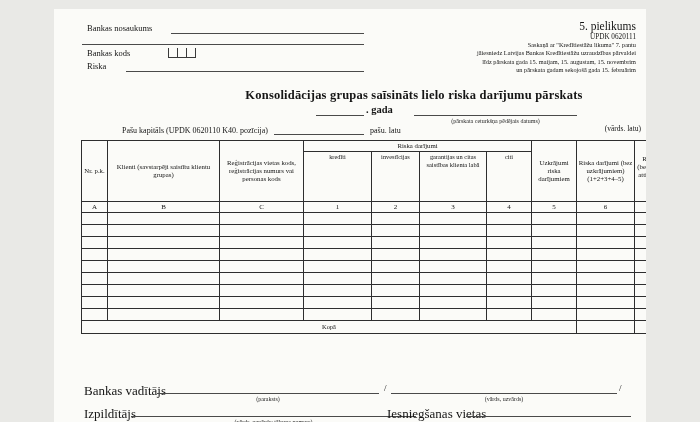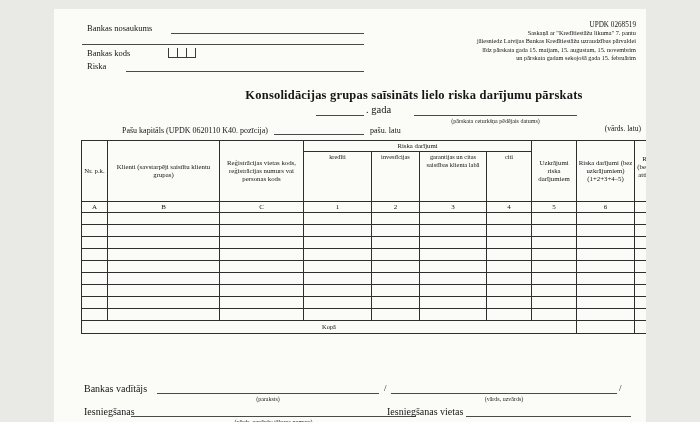--- a/index.html
+++ b/index.html
@@ -22,63 +22,64 @@
 
   
   .annex-block { position:absolute; top:11px; right:10px; text-align:right; }
   .annex-title { font-size:11.5px; }
   .annex-updk { font-size:7.2px; margin-top:1px; }
   .annex-note { font-size:6.3px; line-height:1.32; }
 
   
   .main-title { position:absolute; left:10px; top:79px; width:700px; text-align:center;
                 font-size:12.5px; font-weight:bold; letter-spacing:.2px; }
-  .gada { position:absolute; font-weight:normal; font-size:10.5px; }
+  .gada { position:absolute; font-weight:bold; font-size:10.5px; }
 
   
   table.report { position:absolute; left:27px; top:131px; width:668px;
                  border-collapse:collapse; table-layout:fixed; }
   table.report th, table.report td {
     border:1px solid #2e2e2e; font-weight:normal; font-size:6.4px; line-height:1.18;
     text-align:center; vertical-align:top; padding:1px; overflow:hidden;
   }
   tr.group-row th { height:11px; vertical-align:middle; font-size:6.8px; }
   tr.sub-row th { height:50px; }
   tr.letters-row td { height:10px; font-size:7px; vertical-align:middle; }
   tbody.grid td { height:12px; }
   tbody.grid tr:last-child td { border-bottom-width:1.5px; }
   thead tr:first-child th { border-top-width:1.5px; }
   tr.total-row td { height:13px; vertical-align:middle; }
   td.total-label { border:none; text-align:right; font-weight:bold; font-size:7.5px;
                    padding-right:4px; }
   tr.total-row td.total-cell { border-bottom-width:1.5px; }
 
   
-  .f-lbl { position:absolute; font-size:10px; white-space:nowrap; }
+  .f-lbl { position:absolute; font-size:13px; white-space:nowrap; }
   .slash { position:absolute; font-size:9px; }
 </style>
 </head>
 <body>
 
 <div class="page">
 
   <span class="abs lbl" style="left:33px; top:14px;">Bankas nosaukums</span>
   <span class="u" style="left:117px; top:15px; width:193px;"></span>
   <span class="sep" style="left:28px; top:35px; width:282px;"></span>
   <span class="abs lbl" style="left:33px; top:39px;text-align:center;">Bankas kods</span>
   <span class="code-boxes" style="left:114px; top:39px;">
     <span class="code-box"></span>
     <span class="code-box"></span>
     <span class="code-box"></span>
   </span>
   <span class="abs lbl" style="left:33px; top:52px;">Riska</span>
   <span class="u" style="left:72px; top:53px; width:238px;"></span>
 
   <div class="annex-block">
-    <div class="annex-updk">UPDK 0268519</div>
+    <div class="annex-title">5. pielikums</div>
+    <div class="annex-updk">UPDK 0620111</div>
     <div class="annex-note">Saskaņā ar "Kredītiestāžu likuma" 7. pantu</div>
     <div class="annex-note">jāiesniedz Latvijas Bankas Kredītiestāžu uzraudzības pārvaldei</div>
     <div class="annex-note">līdz pārskata gada 15. maijam, 15. augustam, 15. novembrim</div>
     <div class="annex-note">un pārskata gadam sekojošā gada 15. februārim</div>
   </div>
 
   <div class="main-title">Konsolidācijas grupas saīsināts lielo riska darījumu pārskats</div>
   <span class="u" style="left:262px; top:97px; width:48px;"></span>
   <span class="gada" style="left:312px; top:95px;">. gada</span>
   <span class="u" style="left:360px; top:97px; width:163px;"></span>
@@ -264,19 +265,19 @@
   </table>
 
   <span class="f-lbl" style="left:30px; top:374px;">Bankas vadītājs</span>
   <span class="u" style="left:103px; top:374px; width:222px; height:11px;"></span>
   <div class="caption" style="left:103px; top:387px; width:222px;">(paraksts)</div>
   <span class="slash" style="left:330px; top:374px;">/</span>
   <span class="u" style="left:337px; top:374px; width:226px; height:11px;"></span>
   <div class="caption" style="left:337px; top:387px; width:226px;">(vārds, uzvārds)</div>
   <span class="slash" style="left:565px; top:374px;">/</span>
 
-  <span class="f-lbl" style="left:30px; top:397px;">Iesniegšanas</span>
+  <span class="f-lbl" style="left:30px; top:397px;">Izpildītājs</span>
   <span class="u" style="left:77px; top:397px; width:285px; height:11px;"></span>
   <div class="caption" style="left:77px; top:410px; width:285px;">(vārds, uzvārds; tālruņa numurs)</div>
   <span class="f-lbl" style="left:333px; top:397px;">Iesniegšanas vietas</span>
   <span class="u" style="left:412px; top:397px; width:165px; height:11px;"></span>
 
 </div>
 
 </body></html>

